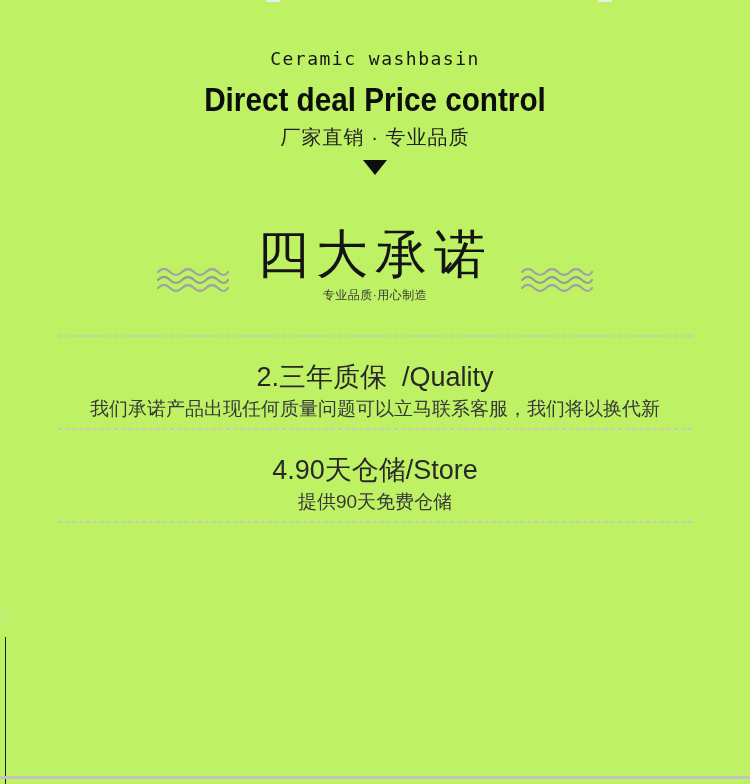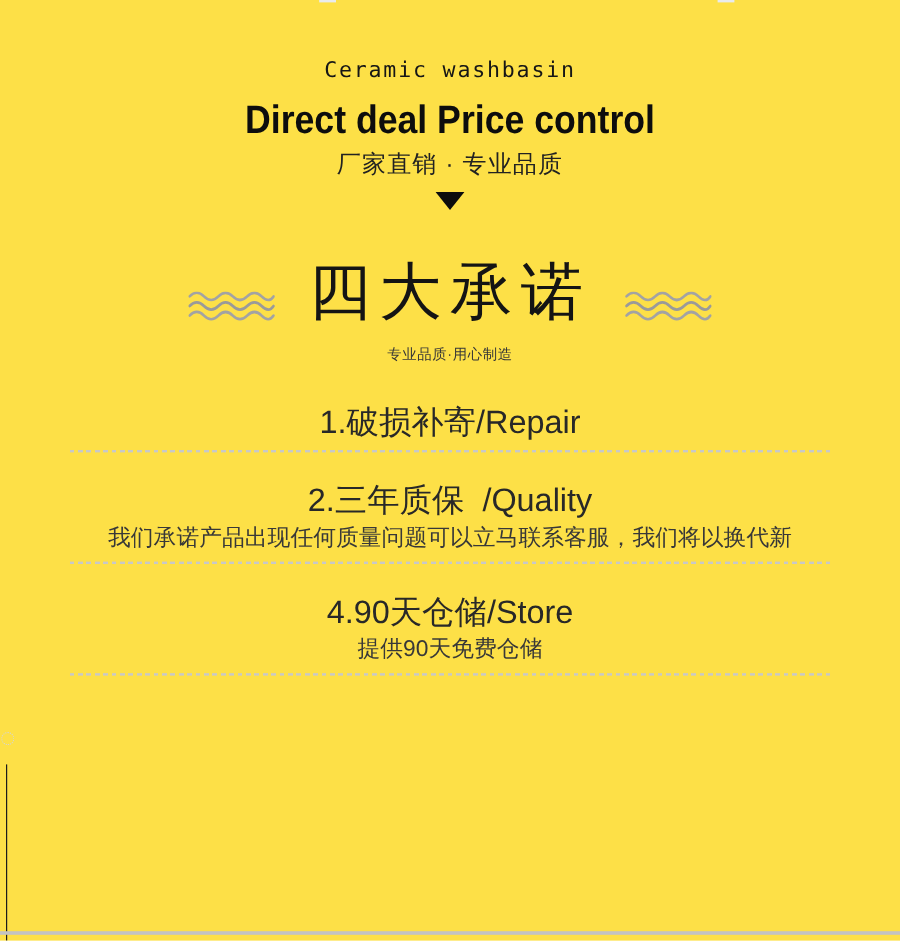--- a/index.html
+++ b/index.html
@@ -2,21 +2,21 @@
 <html><head>
 <meta charset="utf-8">
 <style>
   * { margin: 0; padding: 0; box-sizing: border-box; }
   html, body { background: #ffffff; }
   .page {
     position: relative;
     width: 750px;
     height: 784px;
     margin: 0 auto;
-    background: #fde047;
+    background: #bef264;
     overflow: hidden;
     font-family: "Liberation Sans", sans-serif;
     color: #1a1a1a;
     text-align: center;
   }
 
   
   .tagline-en {
     margin-top: 46px;
     font-family: "DejaVu Sans Mono", monospace;
@@ -48,21 +48,21 @@
     border-left: 12px solid transparent;
     border-right: 12px solid transparent;
     border-top: 15px solid #0d0d0d;
   }
 
   
   .section-title-row {
     margin-top: 30px;
     height: 80px;
     display: flex;
-    align-items: center;
+    align-items: flex-end;
     justify-content: center;
     gap: 28px;
   }
   .section-title {
     font-family: "Liberation Serif", serif;
     font-size: 52px;
     line-height: 60px;
     letter-spacing: 7px;
     color: #141414;
     white-space: nowrap;
@@ -158,21 +158,20 @@
         <path d="M1 12 Q7 6 13 12 T25 12 T37 12 T49 12 T61 12 T71 12" stroke="#9a9a9a" stroke-width="2.2" stroke-linecap="round"></path>
         <path d="M1 20 Q7 14 13 20 T25 20 T37 20 T49 20 T61 20 T71 20" stroke="#a3a3a3" stroke-width="2.2" stroke-linecap="round"></path>
       </svg>
     </span>
   </div>
   <div class="section-subtitle">专业品质·用心制造</div>
 
   <div>
 
     <div class="promise first">
-      <div class="promise-title">1.破损补寄/Repair</div>
       <div class="dash-divider"></div>
     </div>
 
     <div class="promise">
       <div class="promise-title">2.三年质保  /Quality</div>
       <div class="promise-desc">我们承诺产品出现任何质量问题可以立马联系客服，我们将以换代新</div>
       <div class="dash-divider"></div>
     </div>
 
 

